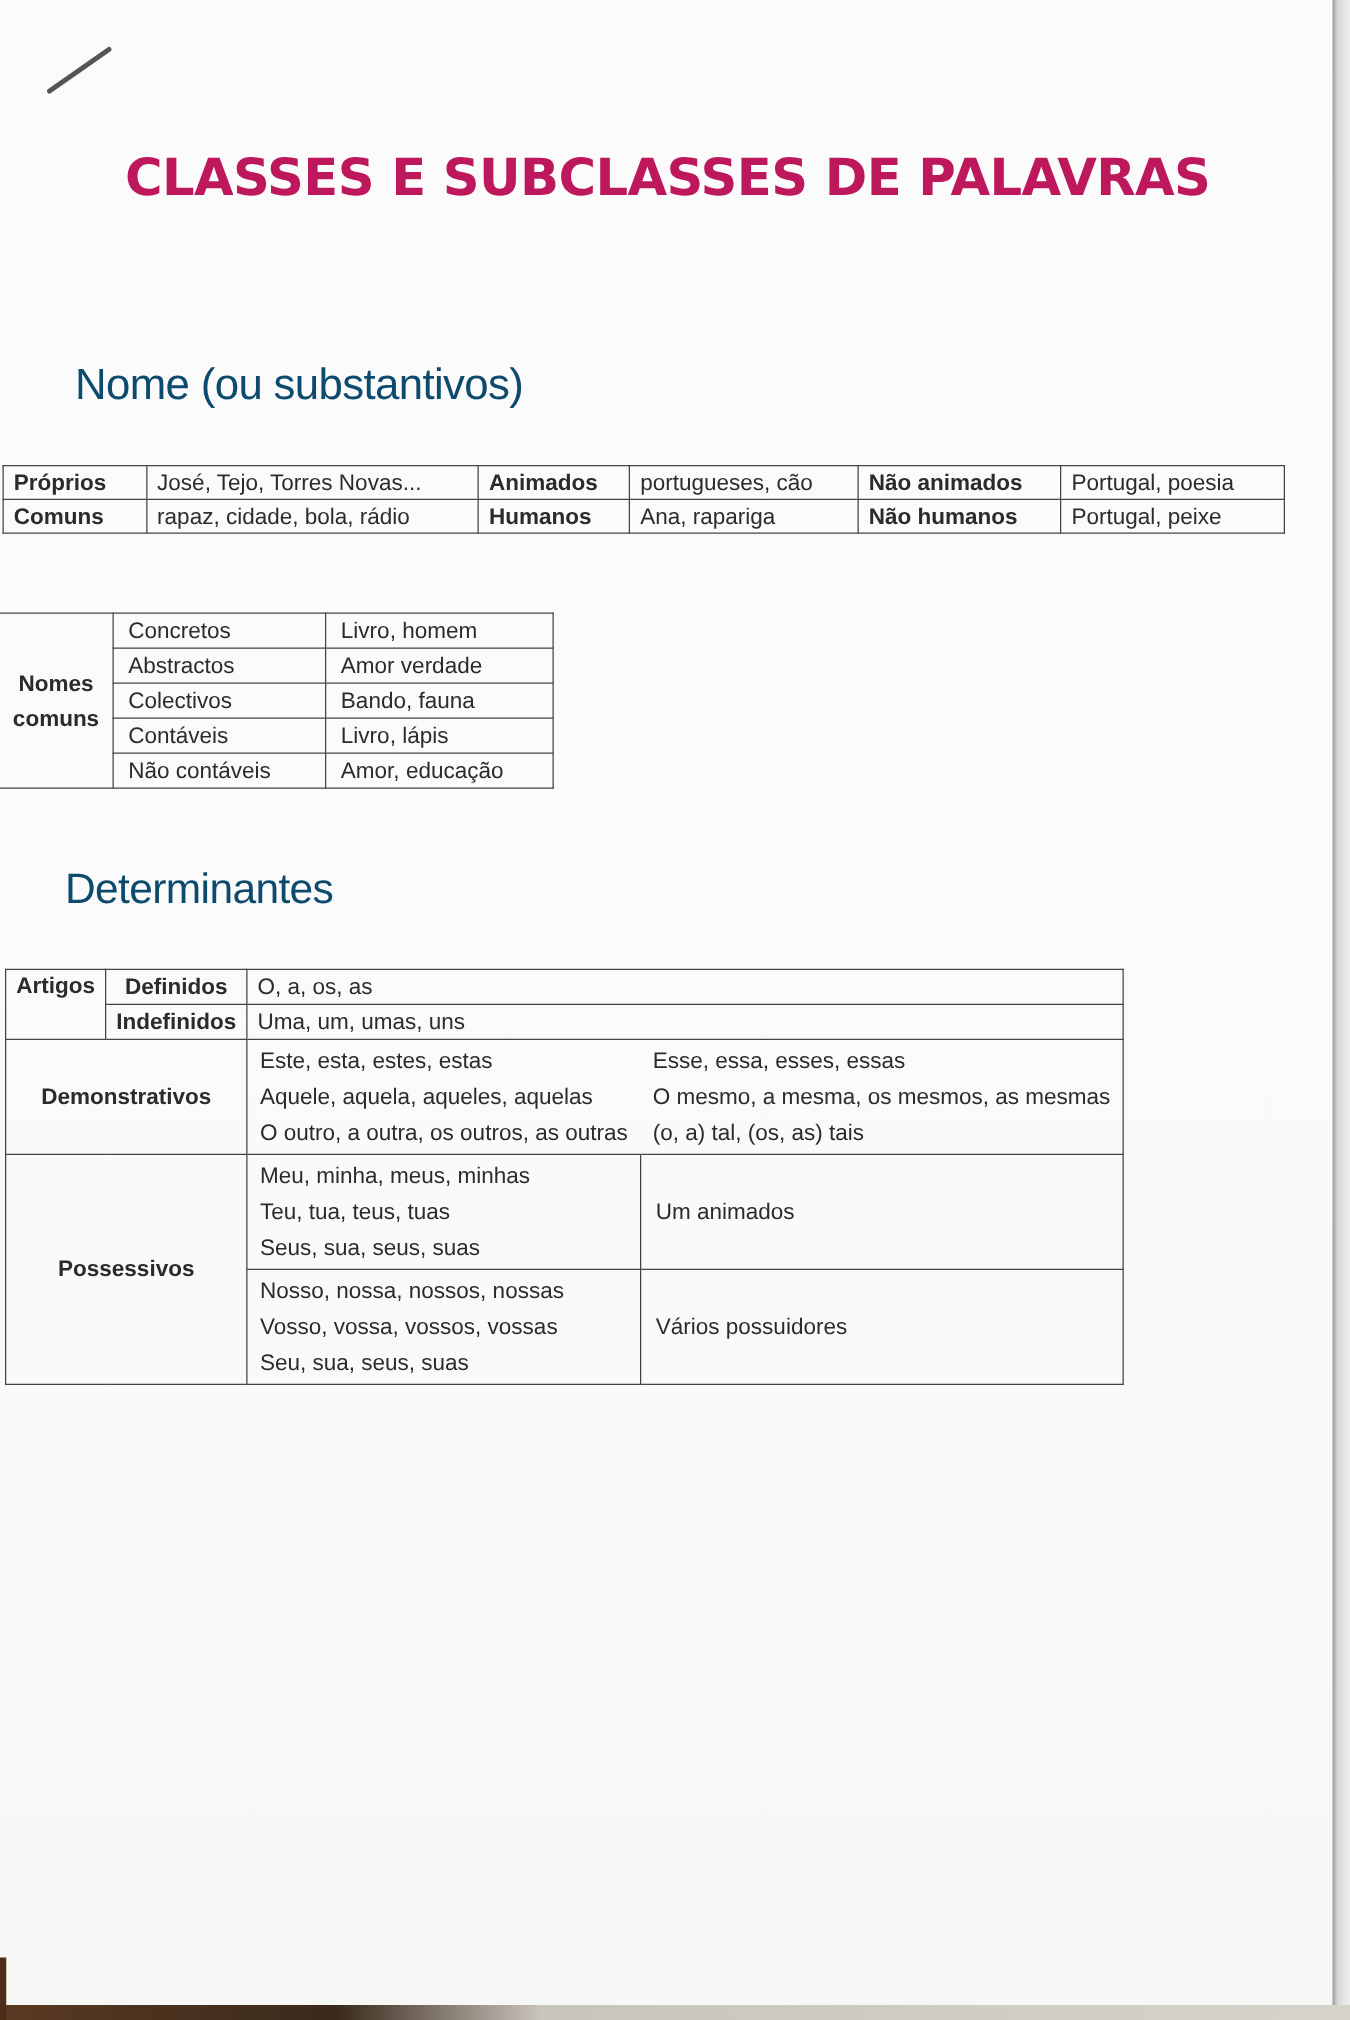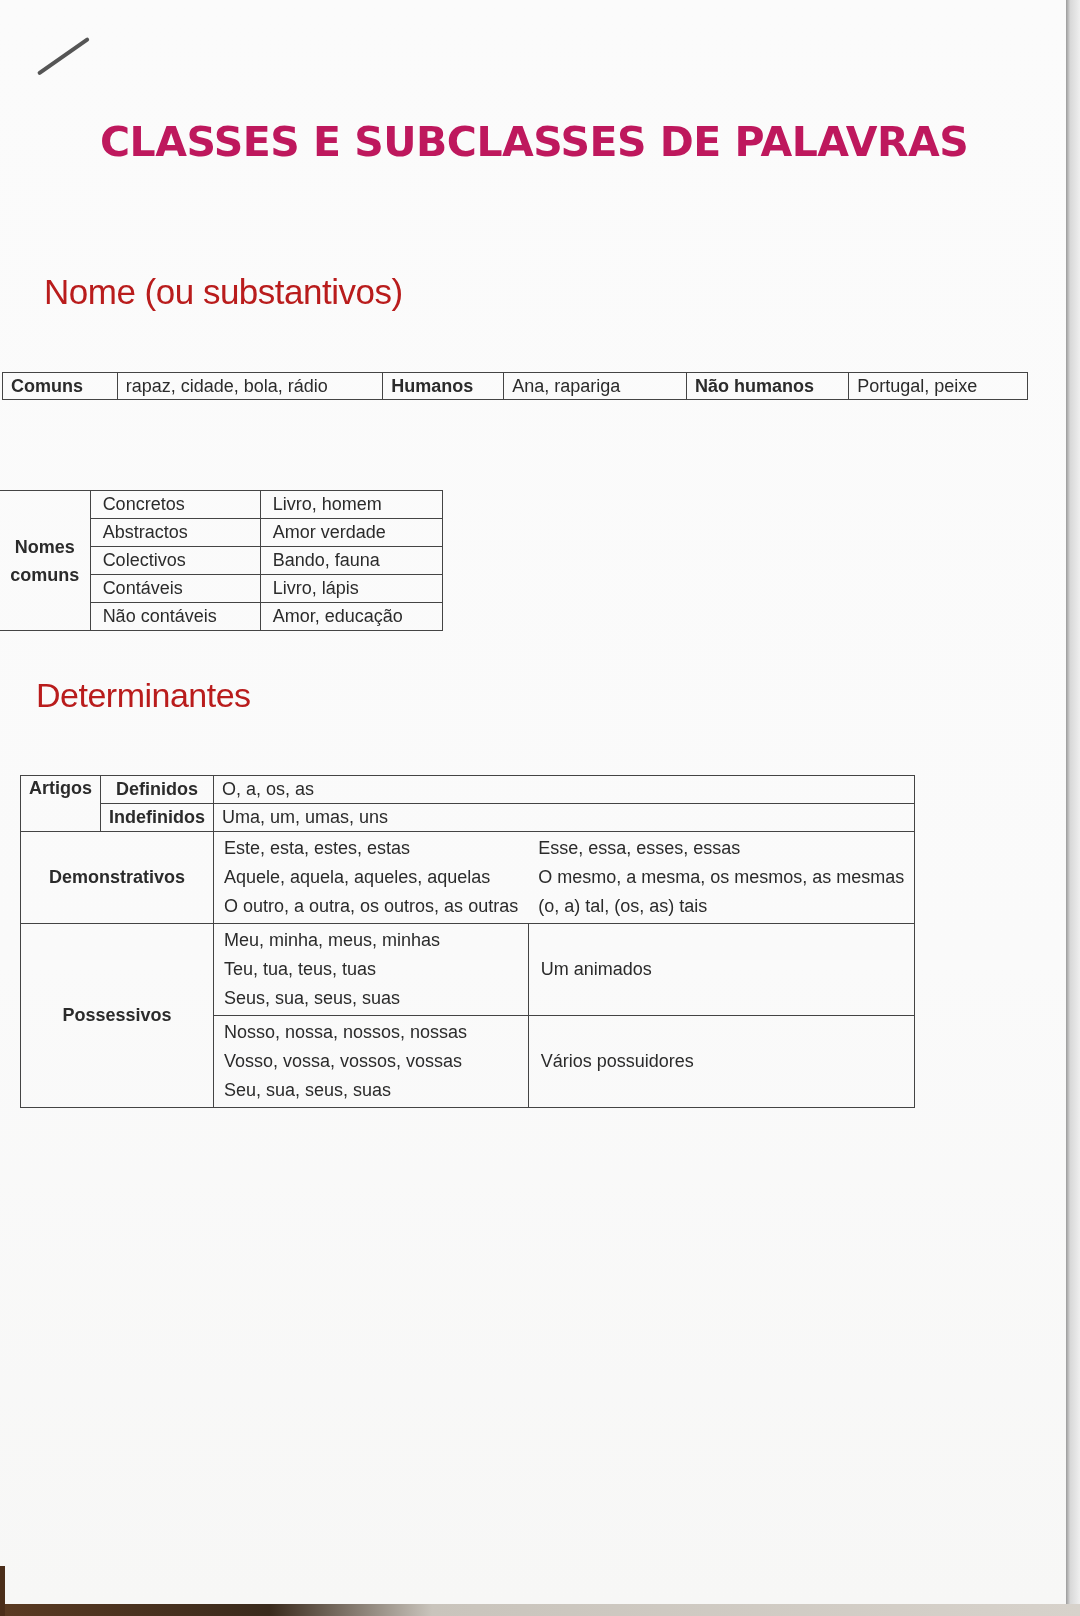--- a/index.html
+++ b/index.html
@@ -67,24 +67,24 @@
       margin: 0;
       font-family: "DejaVu Sans", sans-serif;
       font-weight: bold;
       font-size: 41px;
       letter-spacing: -0.5px;
       color: #be185d;
       white-space: nowrap;
     }
     .section-heading {
       position: absolute;
-      margin: 0;
+      margin: 16px;
       font-family: "Liberation Sans", sans-serif;
       font-weight: normal;
-      color: #b91c1c;
+      color: #0c4a6e;
       letter-spacing: -0.5px;
       white-space: nowrap;
     }
     .h-nome { left: 44px; top: 272px; font-size: 35px; }
     .h-det { left: 36px; top: 676px; font-size: 34px; }
 
     table {
       border-collapse: collapse;
       position: absolute;
       font-family: "Liberation Sans", sans-serif;
@@ -127,21 +127,21 @@
       width: 80px;
       text-align: center;
       line-height: 28px;
       padding: 0 4px;
     }
     .t2 .c-sub { width: 146px; padding-left: 12px; }
     .t2 .c-ex { width: 158px; padding-left: 12px; margin-top: 36px; }
 
     
     .t3 {
-      left: 20px;
+      left: 4px;
       top: 775px;
       width: 840px;
     }
     .t3 td { height: 27px; }
     .t3 .cat {
       width: 84px;
       vertical-align: top;
       padding-top: 2px;
     }
     .t3 .sub { width: 126px; text-align: center; }
@@ -161,20 +161,28 @@
 <div class="bottom-edge"></div>
 <div class="left-edge-bottom"></div>
 <div class="pen-mark"></div>
 
 <h1 class="title">CLASSES E SUBCLASSES DE PALAVRAS</h1>
 
 <h2 class="section-heading h-nome">Nome (ou substantivos)</h2>
 
 <table class="t1">
   <tbody>
+      <tr>
+    <td class="c1 b">Próprios</td>
+    <td class="c2">José, Tejo, Torres Novas...</td>
+    <td class="c3 b">Animados</td>
+    <td class="c4">portugueses, cão</td>
+    <td class="c5 b">Não animados</td>
+    <td class="c6">Portugal, poesia</td>
+  </tr>
   <tr>
     <td class="c1 b">Comuns</td>
     <td class="c2">rapaz, cidade, bola, rádio</td>
     <td class="c3 b">Humanos</td>
     <td class="c4">Ana, rapariga</td>
     <td class="c5 b">Não humanos</td>
     <td class="c6">Portugal, peixe</td>
   </tr>
 </tbody>
   </table>

